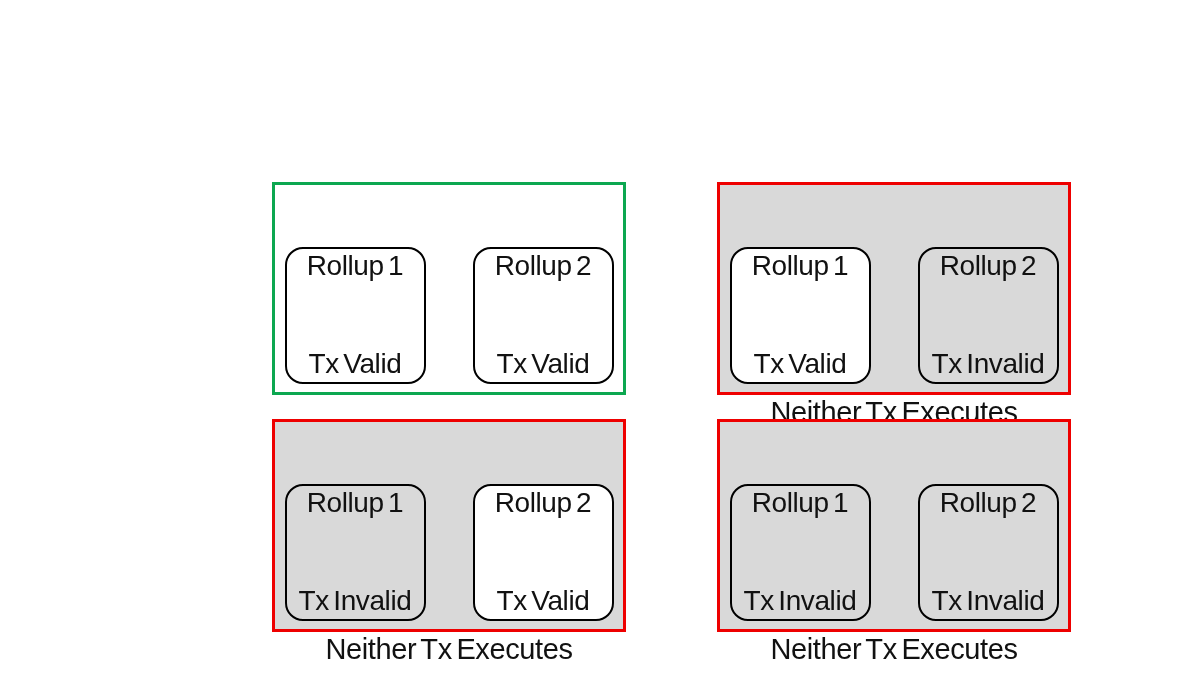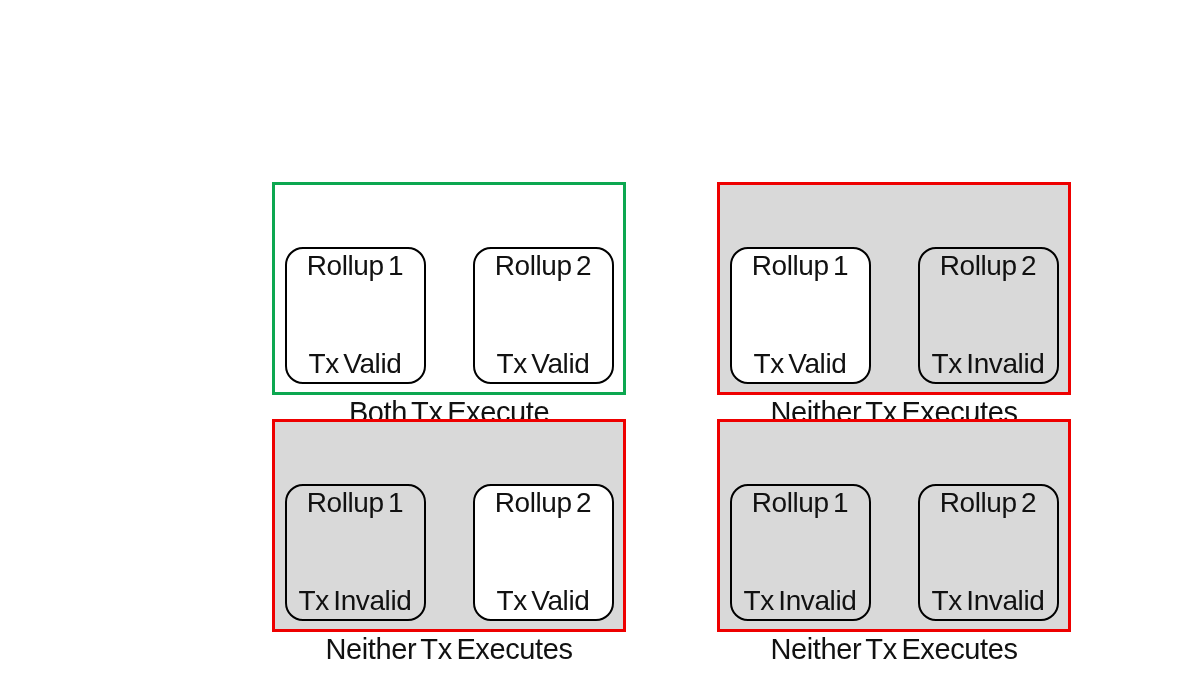--- a/index.html
+++ b/index.html
@@ -94,21 +94,20 @@
     <div class="boxes">
       <div class="box" data-fill="white">
         <div class="box-title">Rollup 1</div>
         <div class="box-status">Tx Valid</div>
       </div>
       <div class="box" data-fill="white">
         <div class="box-title">Rollup 2</div>
         <div class="box-status">Tx Valid</div>
       </div>
     </div>
-    <div class="caption">Both Tx Execute</div>
   </section>
 
   <section class="panel p2" data-outcome="invalid">
     <div class="boxes">
       <div class="box" data-fill="white">
         <div class="box-title">Rollup 1</div>
         <div class="box-status">Tx Valid</div>
       </div>
       <div class="box" data-fill="gray">
         <div class="box-title">Rollup 2</div>

